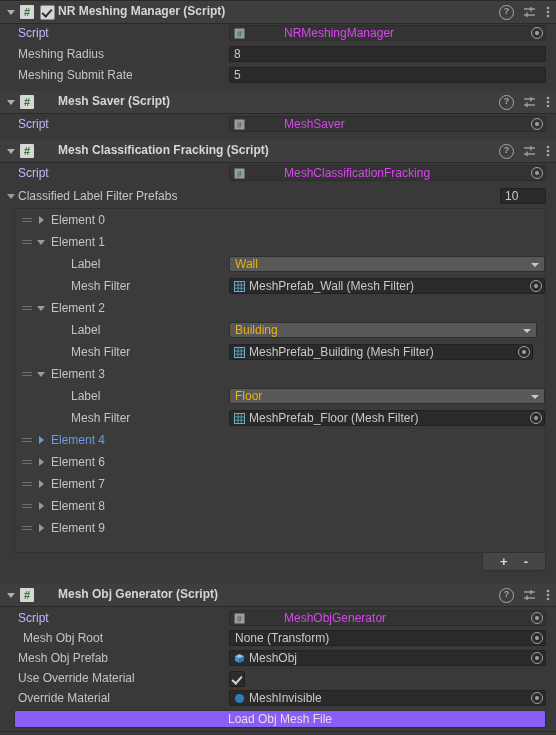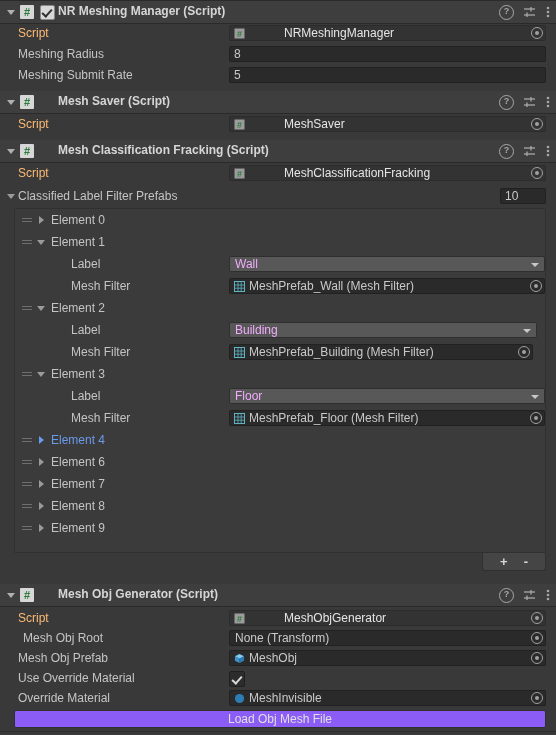--- a/index.html
+++ b/index.html
@@ -58,41 +58,41 @@
     width:13px;height:13px;border-radius:50%;border:1.4px solid #a8a8a8;
     color:#a8a8a8;font-size:9px;font-weight:bold;line-height:10px;text-align:center;
   }
   .ico-preset svg, .ico-menu svg{display:block;}
 
   
   .row{height:21px;display:flex;align-items:center;position:relative;}
   .plabel{
     font-size:12px;color:#c4c4c4;white-space:nowrap;line-height:21px;
   }
-  .plabel.dim{color:#fdba74;}
+  .plabel.dim{color:#c4b5fd;}
   .field{
     position:absolute;left:229px;right:10px;height:16px;top:2px;
     background:#2a2a2a;border:1px solid #212121;border-radius:2px;
     display:flex;align-items:center;box-sizing:border-box;
   }
   .field.disabled{background:#333333;border-color:#2c2c2c;}
   .field .ftext{font-size:12px;color:#c9c9c9;line-height:14px;padding-left:4px;white-space:nowrap;overflow:hidden;}
-  .field.disabled .ftext{color:#e5e5e5;padding-left:39px;}
+  .field.disabled .ftext{color:#d946ef;padding-left:39px;}
   .obj-ico{width:12px;height:12px;margin-left:3px;flex:0 0 auto;display:flex;align-items:center;justify-content:center;}
   .obj-pick{
     position:absolute;right:2px;top:1px;width:12px;height:12px;border-radius:50%;
     border:1.4px solid #a0a0a0;box-sizing:border-box;display:flex;align-items:center;justify-content:center;
   }
   .obj-pick i{width:4px;height:4px;border-radius:50%;background:#a0a0a0;display:block;}
   .dropdown{
     position:absolute;left:229px;right:10px;height:16px;top:2px;
     background:#585858;border:1px solid #2f2f2f;border-radius:2px;
     display:flex;align-items:center;box-sizing:border-box;
   }
-  .dropdown .ftext{font-size:12px;color:#f0abfc;padding-left:5px;line-height:14px;}
+  .dropdown .ftext{font-size:12px;color:#eab308;padding-left:5px;line-height:14px;}
   .dd-arrow{
     position:absolute;right:5px;top:6px;width:0;height:0;
     border-left:4px solid transparent;border-right:4px solid transparent;border-top:4px solid #c8c8c8;
   }
   .numfield{
     position:absolute;height:16px;top:2px;background:#2a2a2a;border:1px solid #212121;
     border-radius:2px;display:flex;align-items:center;box-sizing:border-box;
   }
   .numfield .ftext{font-size:12px;color:#c9c9c9;padding-left:4px;line-height:14px;}
   .checkbox{

